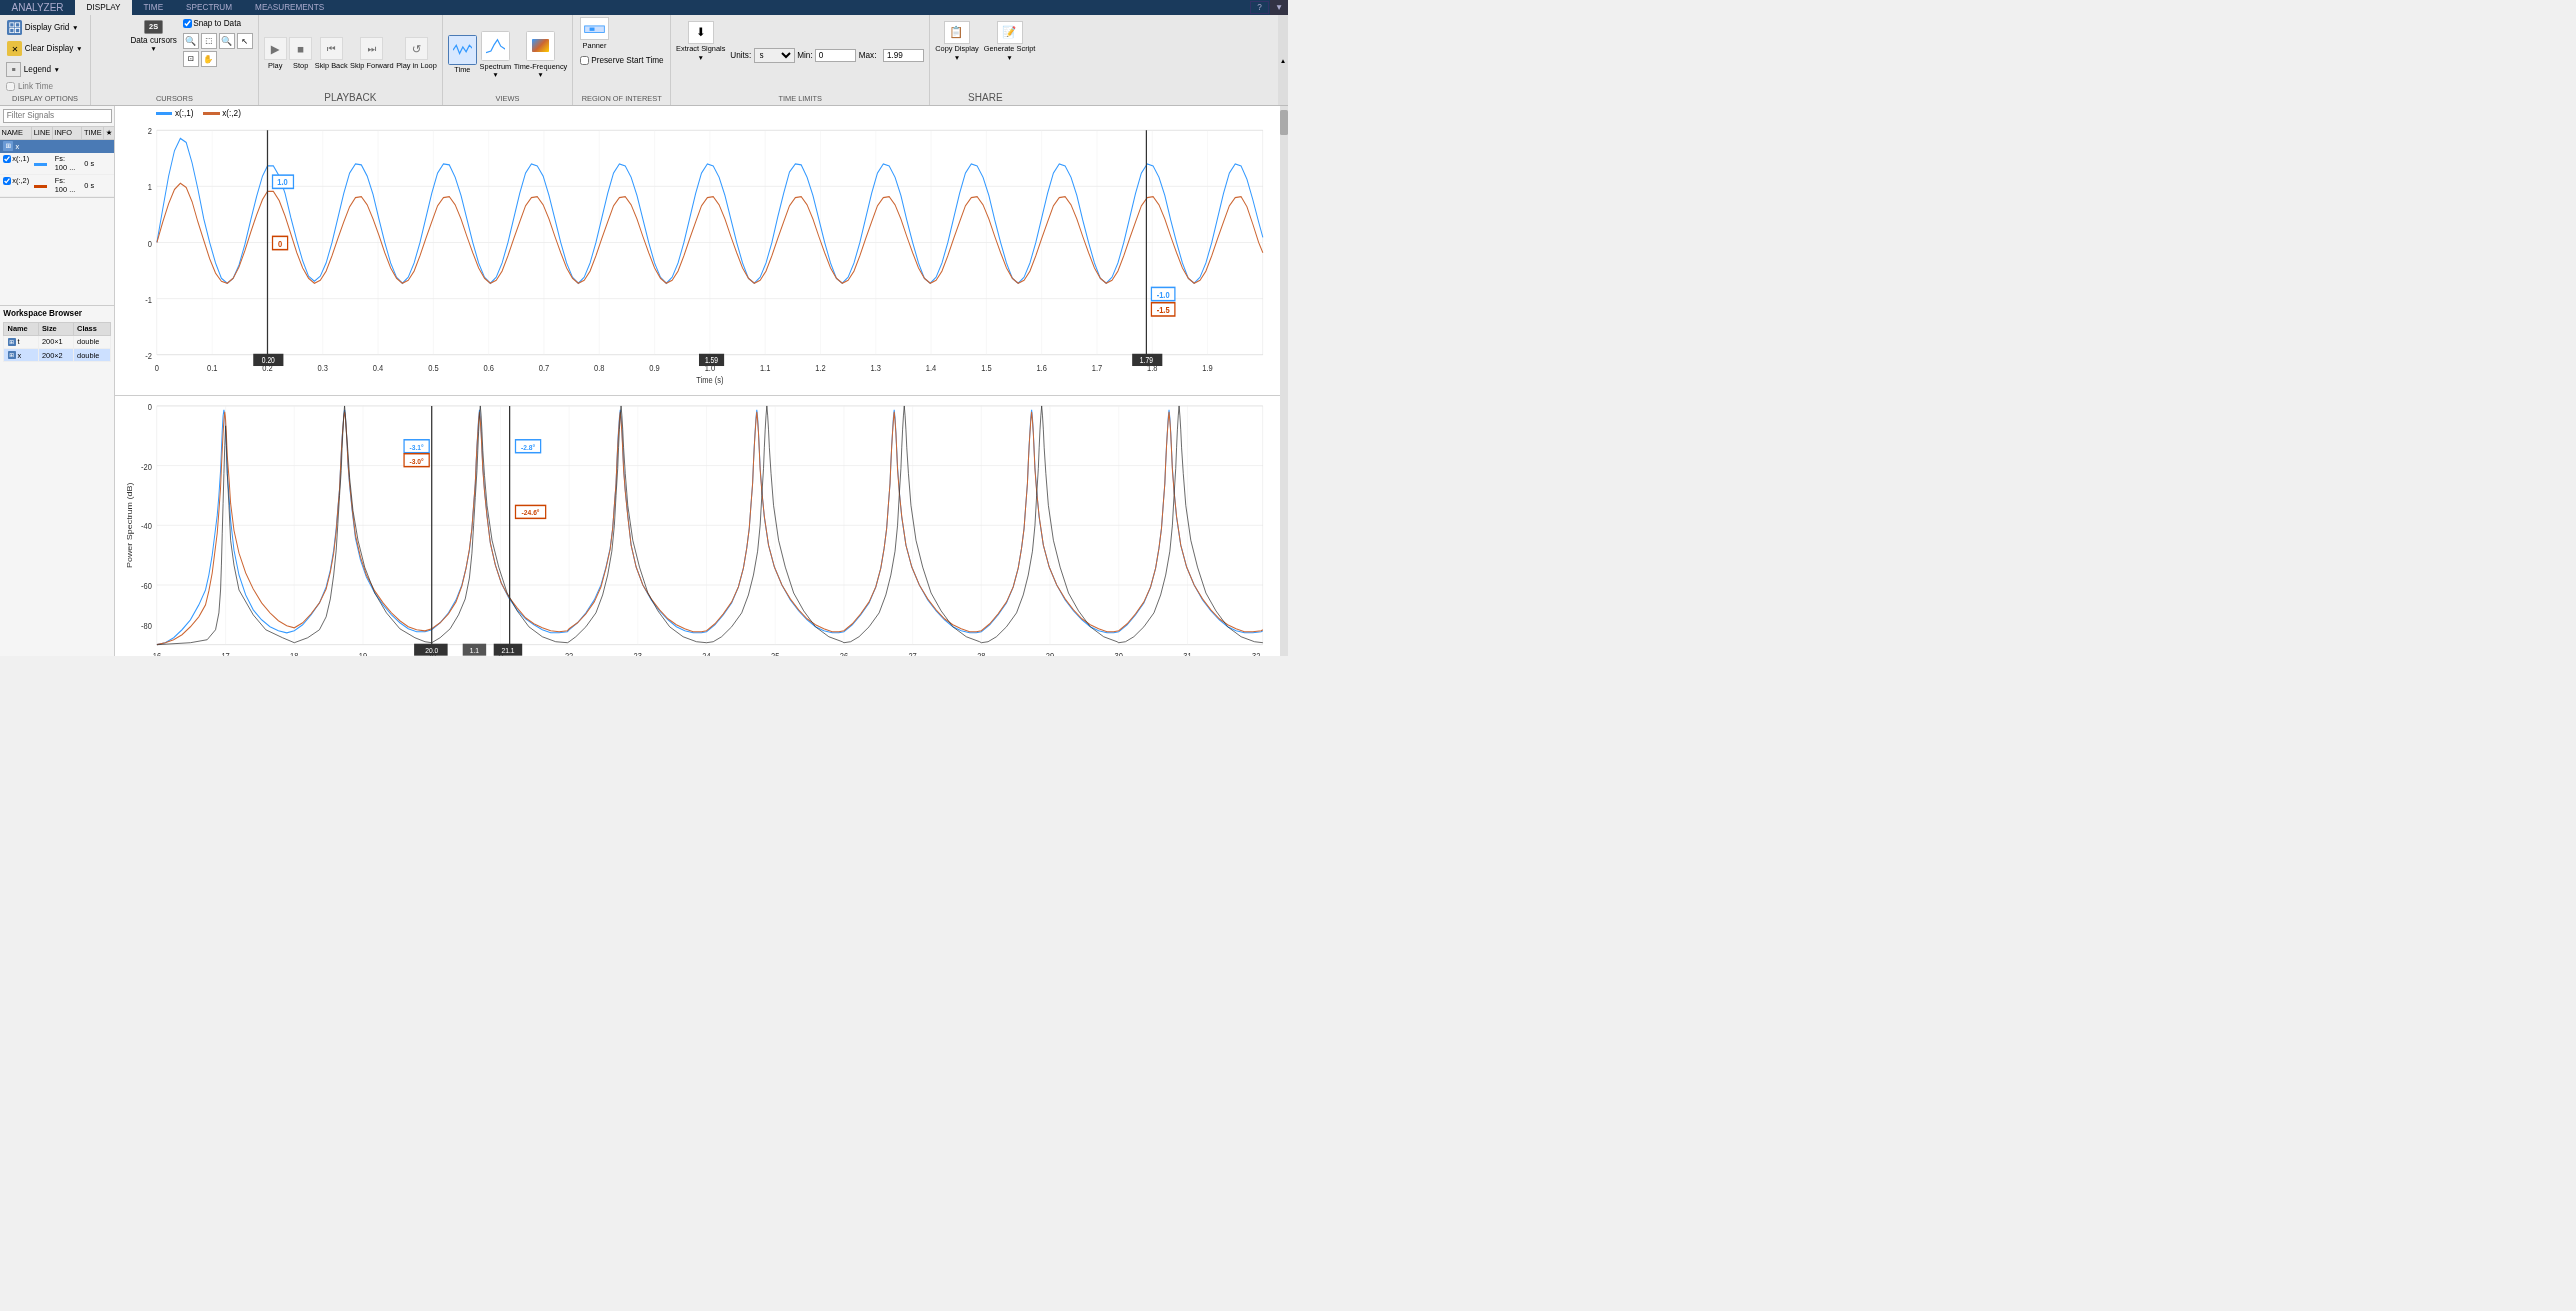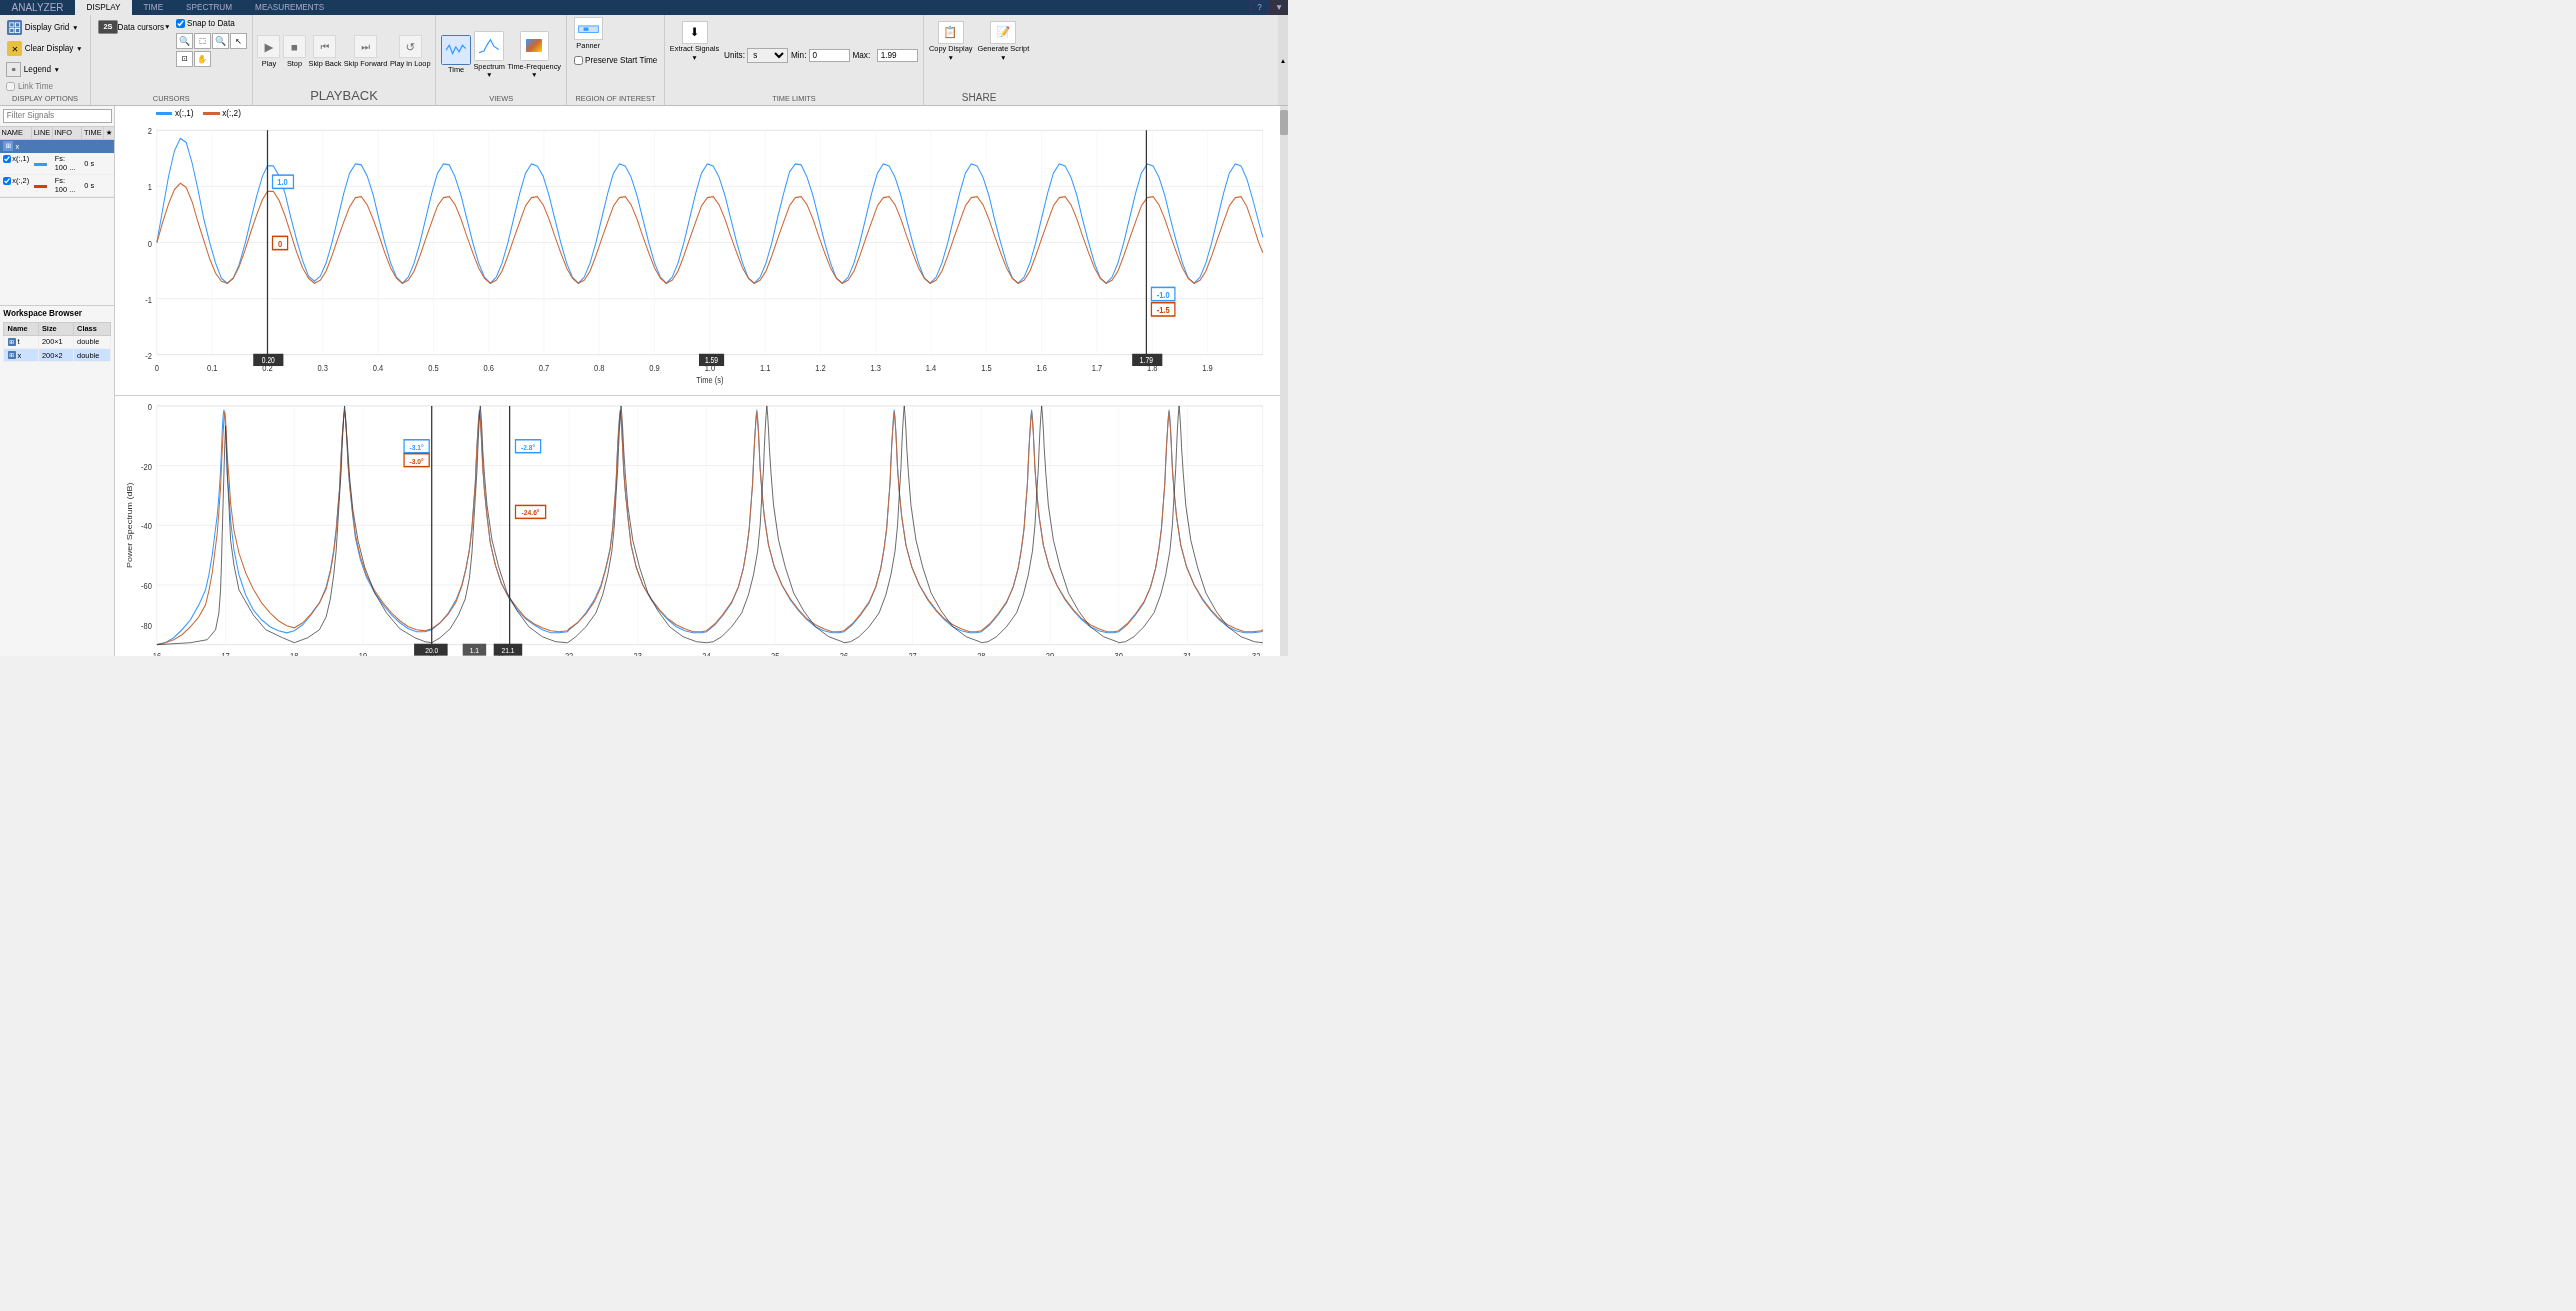--- a/index.html
+++ b/index.html
@@ -60,21 +60,21 @@
       <div style="display: flex; align-items: center; gap: 2.5px; padding: 1.6px; cursor: pointer; opacity: 0.5;">
         <input type="checkbox" style="width: 9px; height: 9px;">
         <span style="font-size: 8.2px;">Link Time</span>
       </div>
     </div>
     <div style="font-size: 7.4px; color: #555; text-align: center; margin-top: 1.6px;">DISPLAY OPTIONS</div>
   </div>
 
   <div style="display: flex; flex-direction: column; padding: 2.5px 4.9px; border-right: 0.8px solid #ccc; min-width: 74px;">
     <div style="display: flex; gap: 3.3px; flex: 1; align-items: flex-start;">
-      <div style="display: flex; flex-direction: row; align-items: center; cursor: pointer; padding: 2.5px;">
+      <div style="display: flex; flex-direction: column; align-items: center; cursor: pointer; padding: 2.5px; margin-left: 32px;">
         <div style="background: #4a4a4a; color: white; font-size: 7.4px; padding: 1.6px 4.1px; border-radius: 1.6px; border: 0.8px solid #888; font-weight: bold;">2S</div>
         <span style="font-size: 8.2px; margin-top: 1.6px;">Data cursors</span>
         <span style="font-size: 6.6px;">▼</span>
       </div>
       <div style="display: flex; flex-direction: column; gap: 1.6px; margin-top: 1.6px;">
         <div style="display: flex; align-items: center; gap: 1.6px; font-size: 8.2px; cursor: pointer;">
           <input type="checkbox" checked="" style="width: 9px; height: 9px;">
           <span>Snap to Data</span>
         </div>
         <div style="display: flex; gap: 1.6px; margin-top: 3.3px;">
@@ -108,21 +108,21 @@
       </div>
       <div style="display: flex; flex-direction: column; align-items: center; gap: 0.8px;">
         <div style="width: 23px; height: 23px; border: 0.8px solid #ccc; background: white; display: flex; align-items: center; justify-content: center; cursor: pointer; font-size: 9.8px; opacity: 0.5;">⏭</div>
         <span style="font-size: 7.4px;">Skip Forward</span>
       </div>
       <div style="display: flex; flex-direction: column; align-items: center; gap: 0.8px;">
         <div style="width: 23px; height: 23px; border: 0.8px solid #ccc; background: white; display: flex; align-items: center; justify-content: center; cursor: pointer; font-size: 11.5px; opacity: 0.5;">↺</div>
         <span style="font-size: 7.4px;">Play in Loop</span>
       </div>
     </div>
-    <div style="font-size: 13px; color: #555; text-align: center; margin-top: 1.6px;">PLAYBACK</div>
+    <div style="font-size: 10px; color: #555; text-align: center; margin-top: 1.6px;">PLAYBACK</div>
   </div>
 
   <div style="display: flex; flex-direction: column; padding: 2.5px 4.9px; border-right: 0.8px solid #ccc; min-width: 107px;">
     <div style="display: flex; gap: 2.5px; flex: 1; align-items: center; justify-content: center;">
       <div style="display: flex; flex-direction: column; align-items: center; gap: 0.8px;">
         <div style="width: 29.5px; height: 29.5px; border: 1.6px solid #4a7ab5; background: #d8e8ff; display: flex; flex-direction: column; align-items: center; justify-content: center; cursor: pointer; border-radius: 1.6px;">
           <svg width="19.7" height="16.4" viewBox="0 0 24 20">
             <polyline points="0,10 4,4 8,14 12,6 16,12 20,4 24,8" fill="none" stroke="#3399ff" stroke-width="1.5"></polyline>
           </svg>
         </div>

